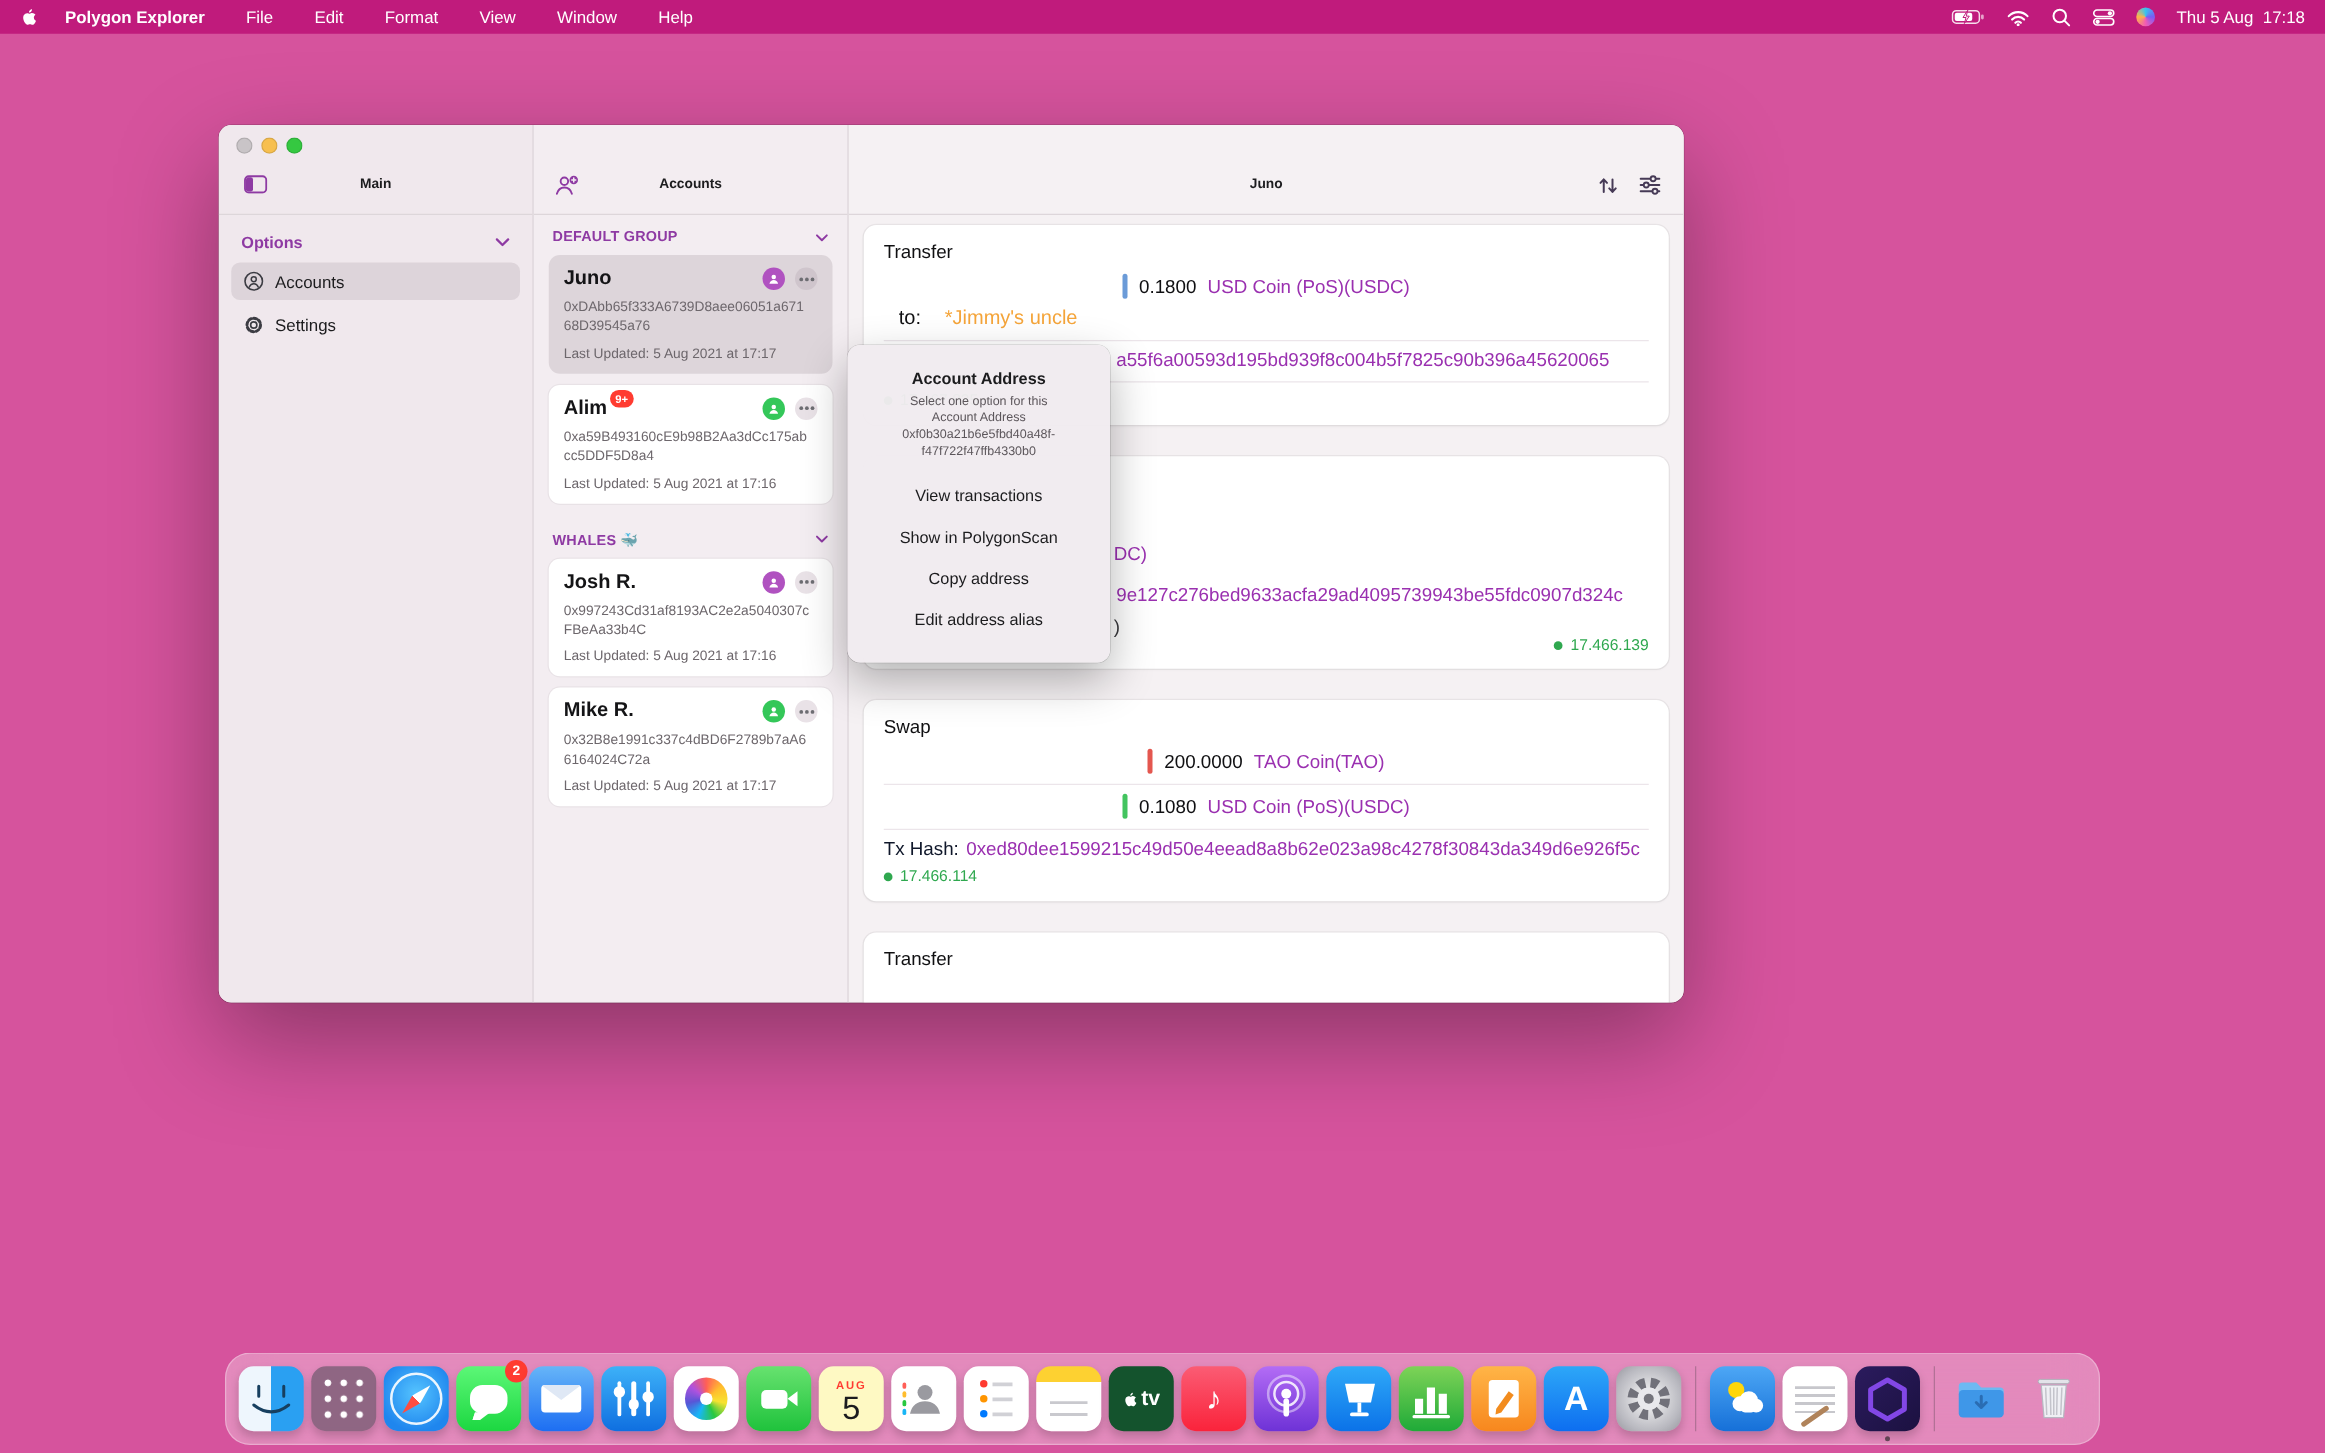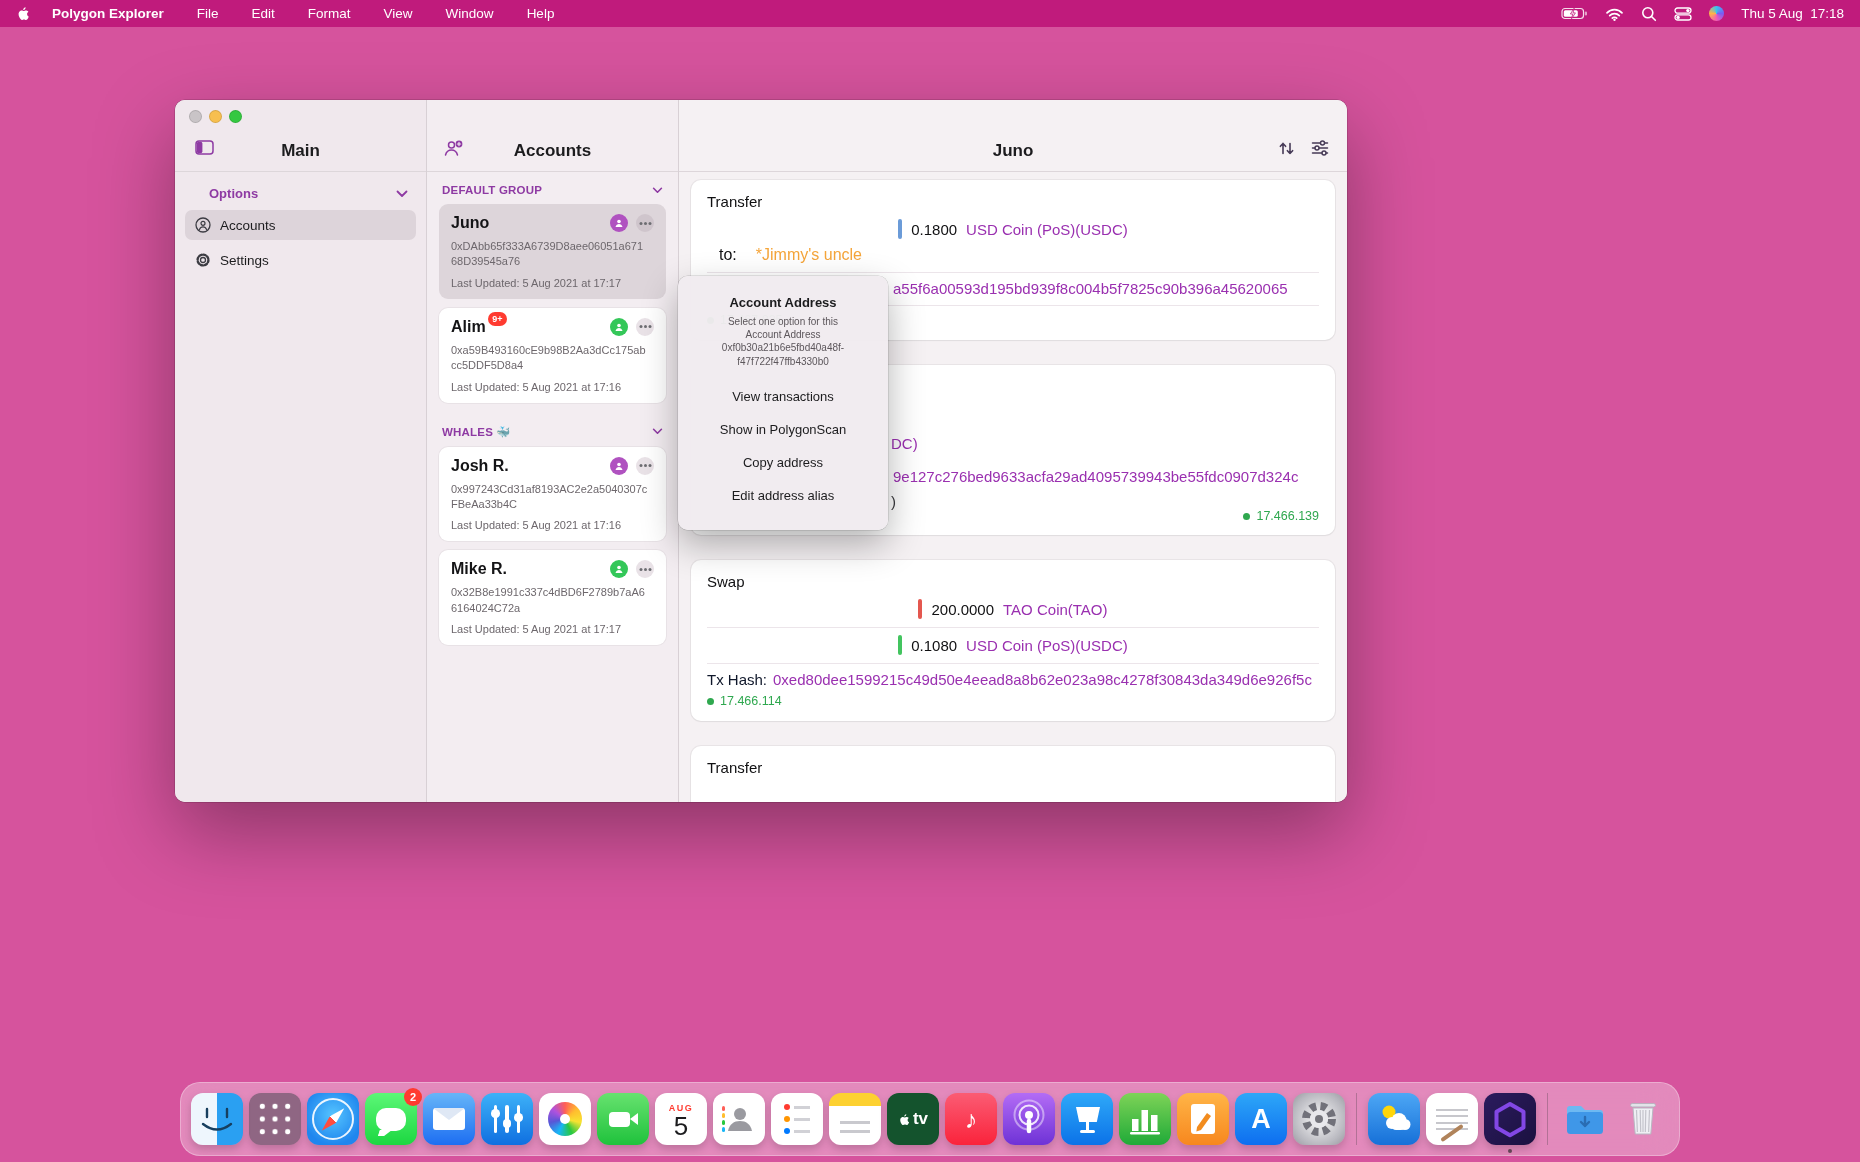--- a/index.html
+++ b/index.html
@@ -35,40 +35,40 @@
     background:#f5f1f3;
     box-shadow:0 30px 80px rgba(0,0,0,.35), 0 0 0 0.5px rgba(0,0,0,.25);
   }
   .pane { display:flex; flex-direction:column; }
   .pane-left  { width:252px; background:#f0e8ed; border-right:1px solid #d8d0d5; }
   .pane-mid   { width:252px; background:#f3edf1; border-right:1px solid #d8d0d5; }
   .pane-right { flex:1; background:#f5f1f3; }
 
   .pane-header { height:72px; position:relative; border-bottom:1px solid #ddd6da; flex-shrink:0; }
   .pane-title { position:absolute; left:0; right:0; top:41px; text-align:center;
-    font-size:17px; font-weight:700; color:#1c1c1e; }
+    font-size:11px; font-weight:700; color:#1c1c1e; }
 
   .traffic { position:absolute; top:10px; left:14px; display:flex; gap:7px; }
   .tl { width:13px; height:13px; border-radius:50%; border:0.5px solid rgba(0,0,0,.12); }
   .tl-close { background:#c9c4c7; }
   .tl-min   { background:#f7bf4f; }
   .tl-zoom  { background:#35c841; }
 
   .hdr-ic { position:absolute; color:var(--accent-purple,#8e3aa3); }
   .hdr-ic svg { display:block; }
   .sidebar-toggle { left:20px; top:40px; }
   .add-account { left:16px; top:39px; }
   .sort-ic, .filter-ic { color:#463a56; }
   .sort-ic { right:52px; top:40px; }
   .filter-ic { right:18px; top:40px; }
 
   
   .pane-left .pane-body { padding:14px 10px; }
   .options-row { display:flex; align-items:center; justify-content:space-between;
-    color:var(--accent-purple,#8e3aa3); font-weight:700; font-size:13px; padding:0 8px 9px 8px;margin-left:16px; }
+    color:var(--accent-purple,#8e3aa3); font-weight:700; font-size:13px; padding:0 8px 9px 8px; }
   .chev svg { display:block; }
   .side-item { display:flex; align-items:center; gap:9px; height:30px; border-radius:7px;
     padding:0 10px; font-size:13.5px; color:#1c1c1e; margin-bottom:5px; }
   .side-item.selected { background:#ddd4da; }
   .side-ic { color:#3c3c43; display:flex; }
 
   
   .pane-mid .pane-body { padding:2px 12px; overflow:hidden; }
   .group-row { display:flex; align-items:center; justify-content:space-between;
     color:var(--accent-purple,#8e3aa3); font-weight:700; font-size:11.5px;
@@ -187,21 +187,21 @@
   .eq i:nth-child(3)::after { top:8px; }
   .di-photos { background:#fff; }
   .ph-flower { width:34px; height:34px; border-radius:50%; position:relative;
     background:conic-gradient(#ff5f57,#ffbd2e,#f7e231,#28c840,#18b6f6,#5856d6,#af52de,#ff5f57); }
   .ph-flower::after { content:""; position:absolute; left:50%; top:50%; width:10px; height:10px;
     margin:-5px 0 0 -5px; border-radius:50%; background:#fff; }
   .di-facetime { background:linear-gradient(#67e26f,#1fc23c); }
   .ft-cam { width:21px; height:15px; background:#fff; border-radius:4px; position:relative; margin-right:7px; }
   .ft-cam::after { content:""; position:absolute; right:-8px; top:1.5px;
     border-top:6px solid transparent; border-bottom:6px solid transparent; border-right:8px solid #fff; }
-  .di-calendar { background:#ffffff; flex-direction:column; }
+  .di-calendar { background:#fef9c3; flex-direction:column; }
   .cal-month { color:#ff3b30; font-size:9px; font-weight:700; letter-spacing:1.5px; margin-top:5px; }
   .cal-day { color:#1c1c1e; font-size:26px; font-weight:300; line-height:1.05; }
   .di-contacts { background:#fff; }
   .di-reminders { background:#fff; }
   .rem { display:flex; flex-direction:column; gap:6px; }
   .rem i { display:flex; align-items:center; height:6px; width:26px; position:relative;
     background:linear-gradient(#d1d1d6,#d1d1d6) no-repeat 10px center / 16px 3px; }
   .rem i::before { content:""; width:6px; height:6px; border-radius:50%; }
   .rem .r1::before { background:#ff3b30; }
   .rem .r2::before { background:#ff9500; }

